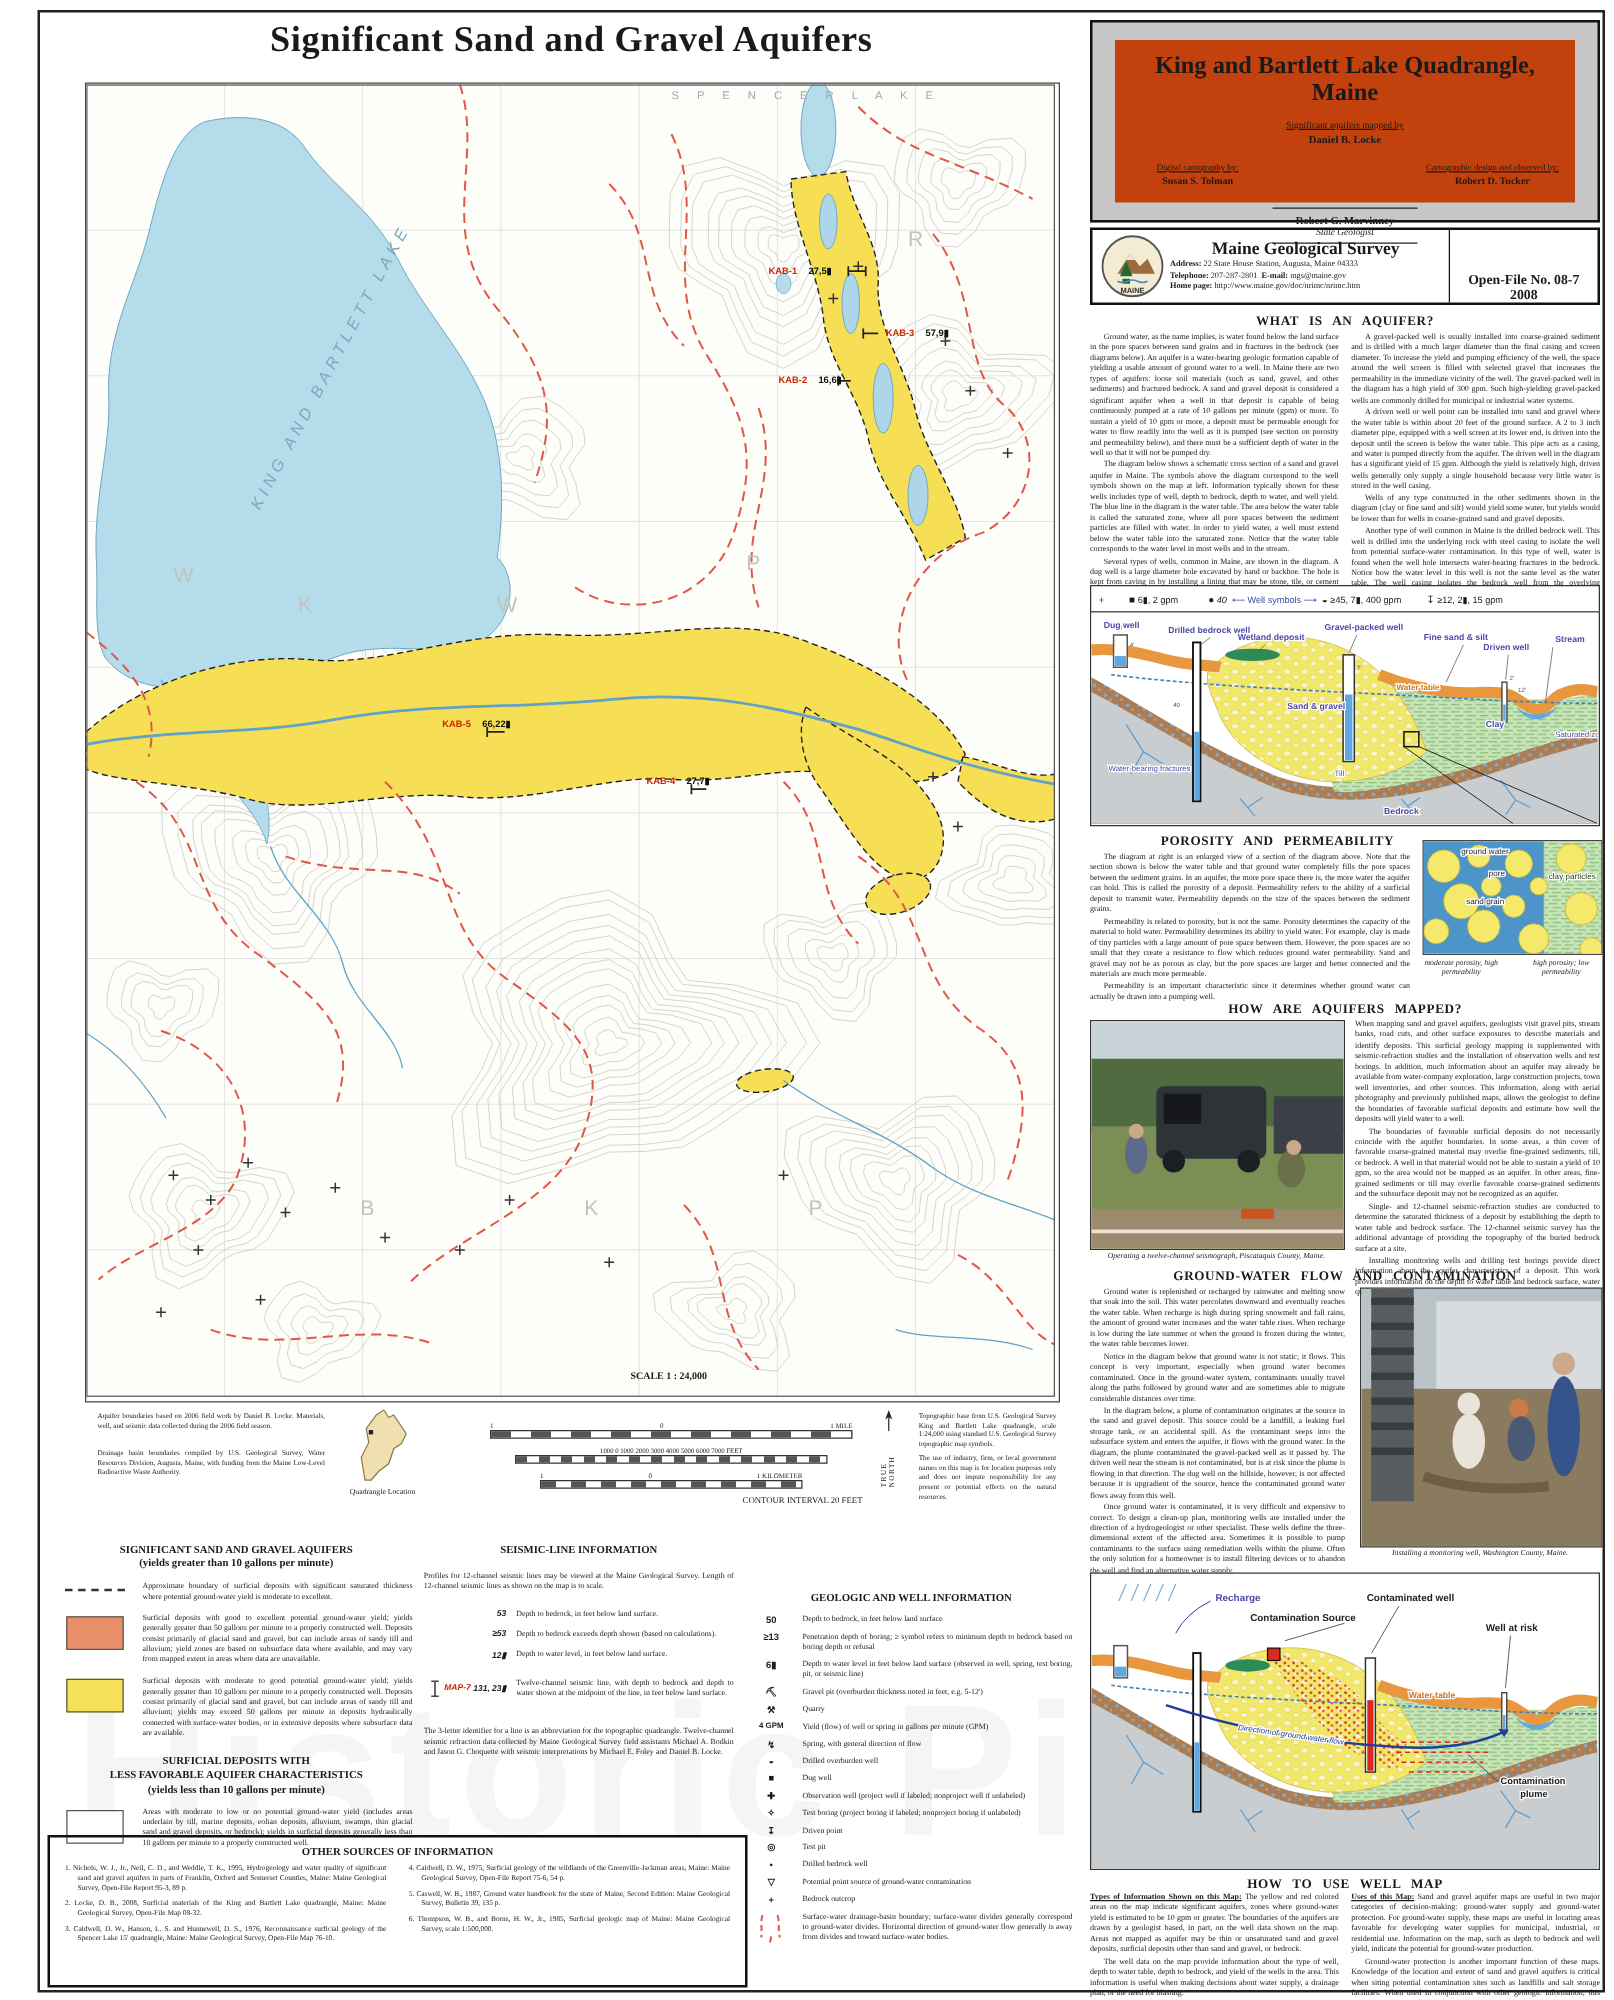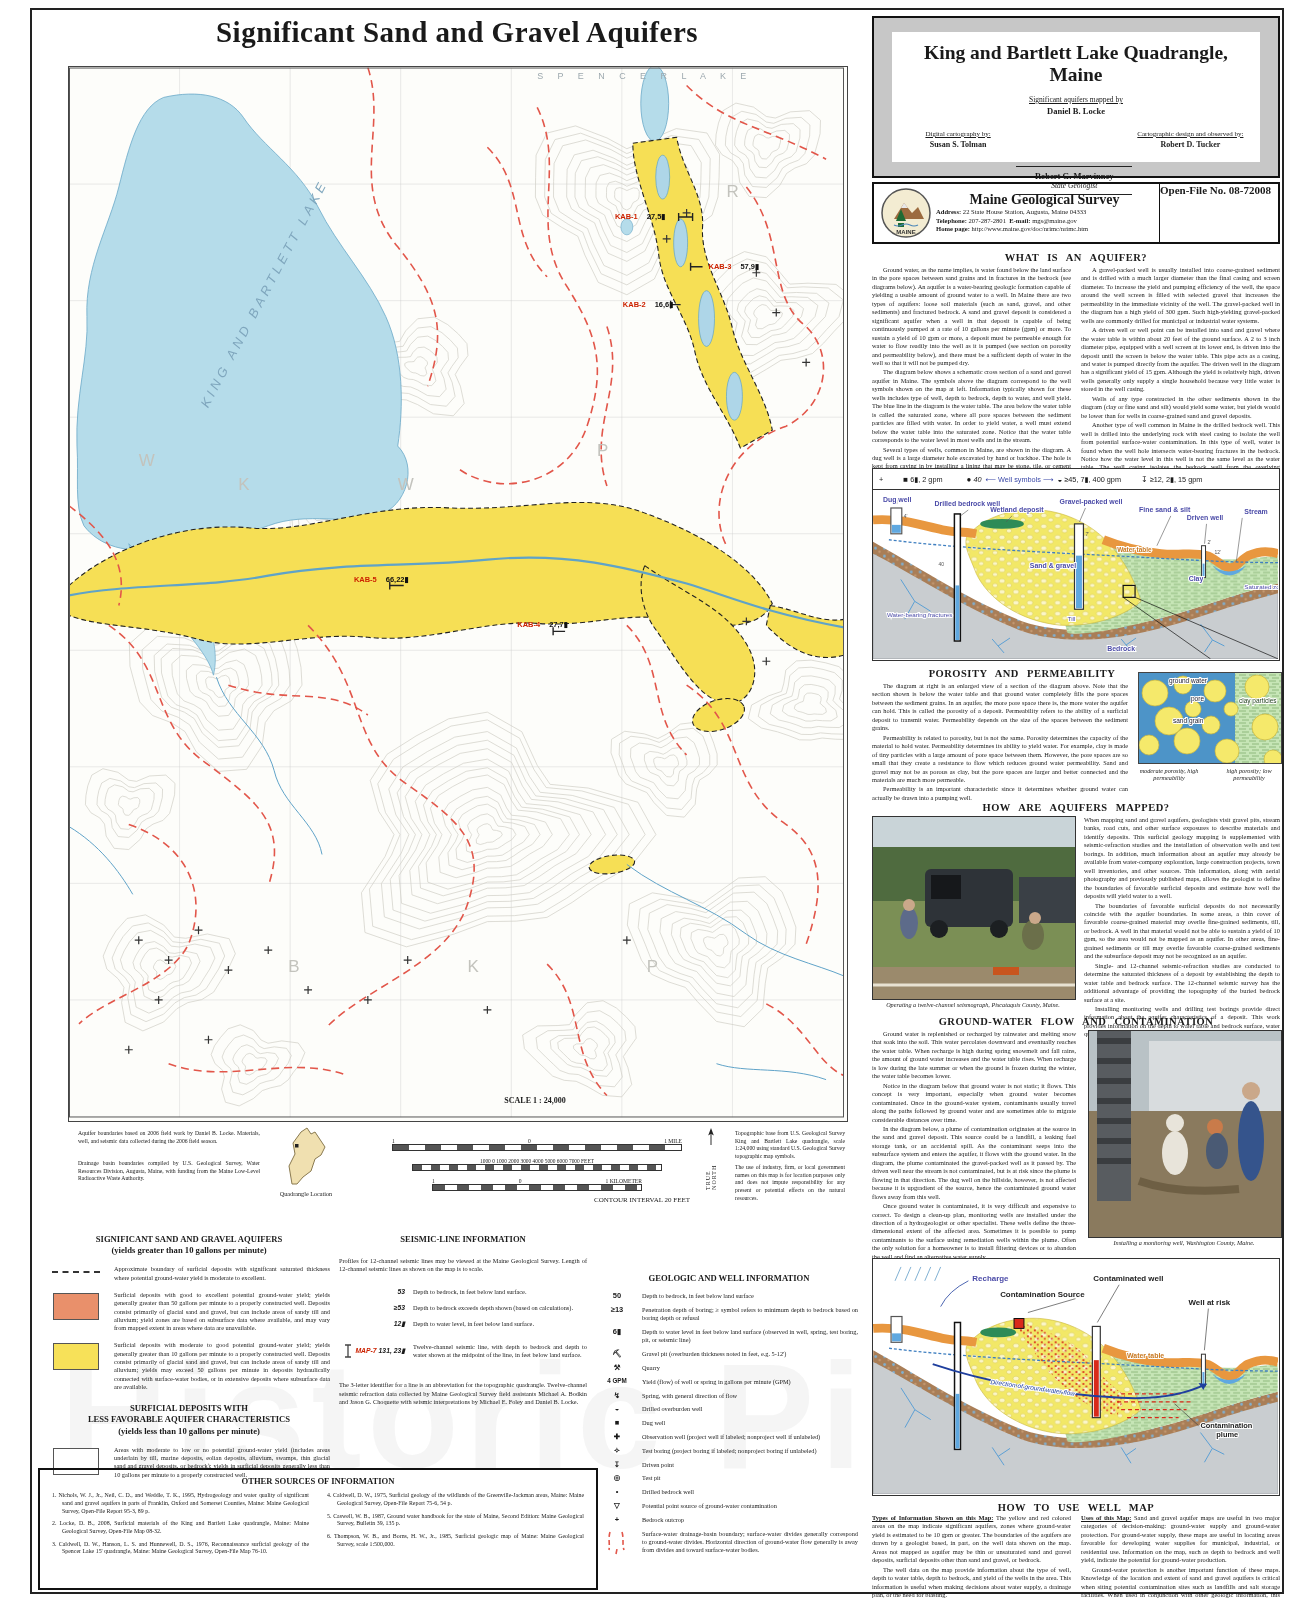--- a/index.html
+++ b/index.html
@@ -13,35 +13,35 @@
   .lead{font-weight:bold;text-decoration:underline;}
   .ital{font-style:italic;}
   .caption{font-style:italic;font-size:6.2px;text-align:center;}
   
   .main-title{left:68px;top:16px;width:778px;text-align:center;font-size:29px;font-weight:bold;letter-spacing:.5px;}
   
   .map-box{left:68px;top:66px;width:778px;height:1054px;border:1.5px solid #444;background:#fdfdfa;}
   .map-box svg{display:block;}
   
   .hdr-outer{left:872px;top:16px;width:408px;height:162px;background:#c7c7c7;border:2px solid #111;box-sizing:border-box;padding:14px 18px;}
-  .hdr-inner{background:#ffffff;width:100%;height:100%;box-sizing:border-box;padding:10px 8px 4px 8px;text-align:center;}
+  .hdr-inner{background:#c2410c;width:100%;height:100%;box-sizing:border-box;padding:10px 8px 4px 8px;text-align:center;}
   .hdr-title{font-size:19.5px;font-weight:bold;}
   .hdr-mapped{font-size:7.5px;text-decoration:underline;margin-top:9px;}
   .hdr-locke{font-size:8.5px;font-weight:bold;margin-top:2px;}
-  .credits{display:flex;justify-content:flex-start;margin-top:14px;align-items:flex-start;}
+  .credits{display:flex;justify-content:space-between;margin-top:14px;align-items:flex-start;}
   .credits .c{width:33%;font-size:7px;}
   .credits .u{text-decoration:underline;}
   .credits .b{font-weight:bold;font-size:8px;margin-top:2px;}
   .credits .mid{border-top:1.5px solid #222;border-bottom:1.5px solid #222;padding:4px 0;margin-top:36px;}
   .mgs-box{left:872px;top:182px;width:408px;height:62px;border:2px solid #111;box-sizing:border-box;display:flex;align-items:center;}
   .mgs-mid{flex:1;padding:2px 6px 2px 4px;}
   .mgs-title{font-weight:bold;font-size:14px;text-align:center;}
   .mgs-line{font-size:6.6px;line-height:1.35;}
   .mgs-line b{font-weight:bold;}
-  .mgs-right{width:118px;border-left:1.5px solid #111;align-self:stretch;display:flex;justify-content:flex-start;text-align:center;font-weight:bold;font-size:11px;}
+  .mgs-right{width:118px;border-left:1.5px solid #111;align-self:stretch;display:flex;flex-direction:column;justify-content:flex-end;text-align:center;font-weight:bold;font-size:11px;}
   
   .twocol{display:flex;gap:10px;}
   .twocol .col{flex:1;}
   
   .symstrip{left:872px;top:468px;width:408px;height:22px;border:1.2px solid #333;box-sizing:border-box;display:flex;align-items:center;font-family:"Liberation Sans",sans-serif;font-size:7.3px;gap:4px;padding:0 6px;background:#fff;}
   .symstrip .sym{font-size:8px;}
   .symstrip .ws{color:#3b49a8;}
   .diag-box{border:1.2px solid #333;background:#fff;box-sizing:border-box;}
   text{font-family:"Liberation Sans",sans-serif;}
   .dlabel{font-size:7px;fill:#4b4ba8;font-weight:bold;}

